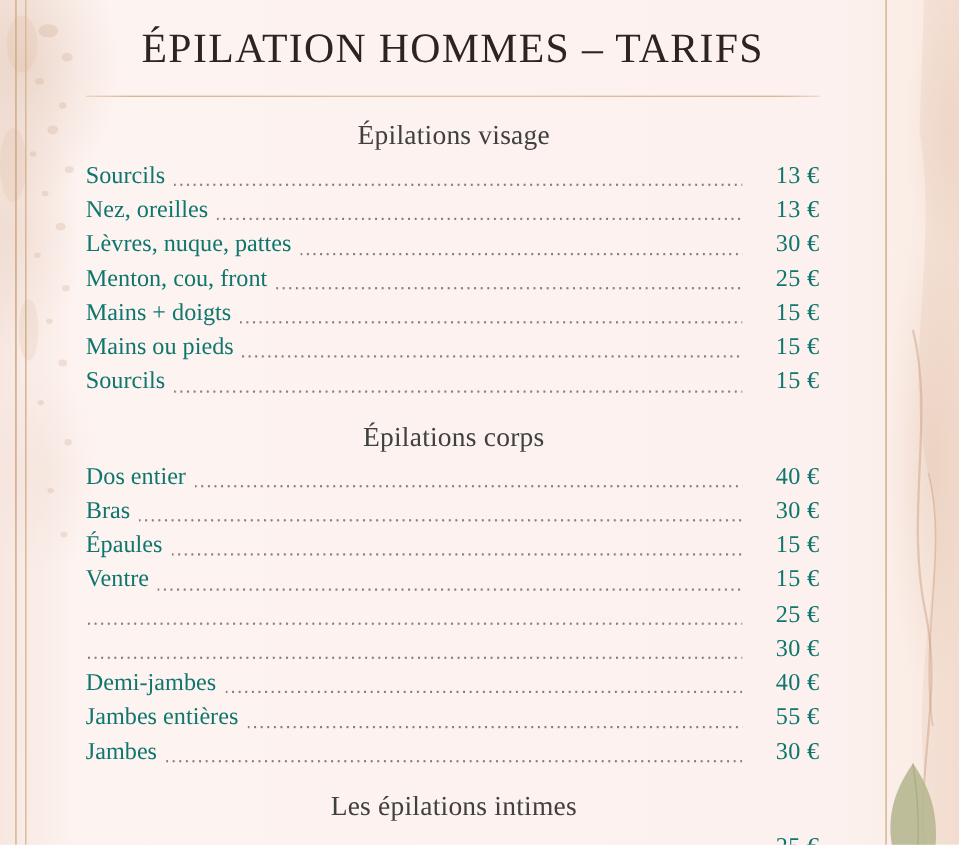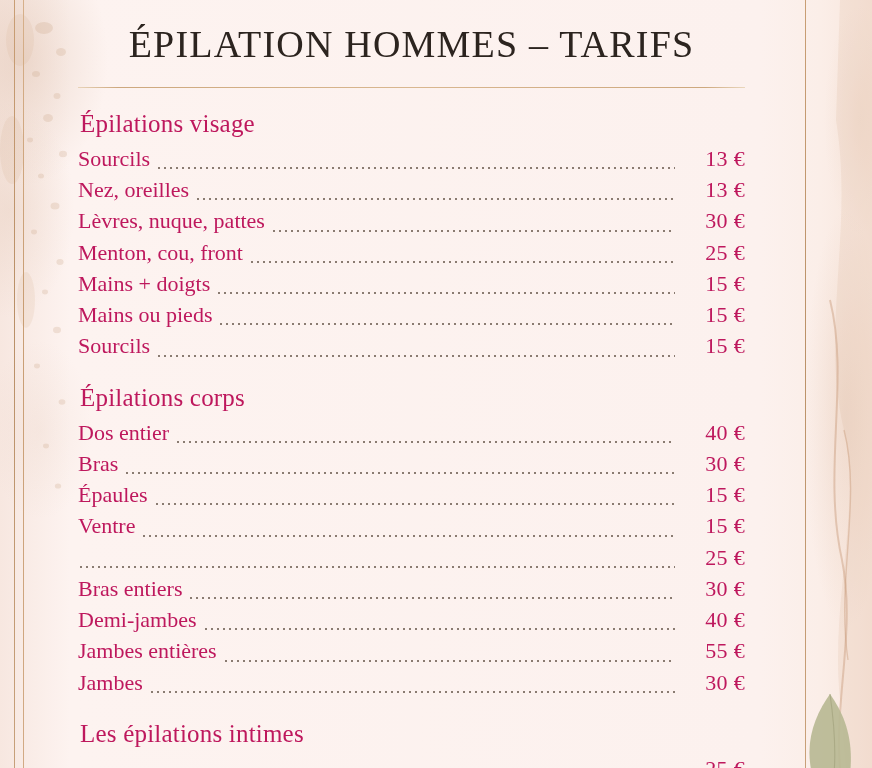--- a/index.html
+++ b/index.html
@@ -78,33 +78,34 @@
     background: linear-gradient(90deg, #e8d3b8 0%, #cda87e 6%, #d9b790 50%, #cda87e 94%, #ead7bd 100%);
   }
 
   .section {
     margin-top: 22px;
   }
   .section:first-of-type { margin-top: 25px; }
 
   .section-title {
     font-size: 25px;
-    color: #be185d;
+    color: #404040;
     margin: 0 0 5px 2px;
     font-weight: 400;
     letter-spacing: .2px;
+    text-align: center;
   }
 
   .rows { }
 
   .row {
     display: flex;
     align-items: center;
     font-size: 22px;
-    color: #be185d;
+    color: #0f766e;
     line-height: 1.42;
   }
   .row .label {
     white-space: nowrap;
     padding-right: 6px;
   }
   .row .leader {
     flex: 1 1 auto;
     position: relative;
     height: 1em;
@@ -250,21 +251,20 @@
       <div class="row">
         <span class="label">Ventre</span>
         <span class="leader"></span>
         <span class="price">15 €</span>
       </div>
       <div class="row">
         <span class="leader"></span>
         <span class="price">25 €</span>
       </div>
       <div class="row">
-        <span class="label">Bras entiers</span>
         <span class="leader"></span>
         <span class="price">30 €</span>
       </div>
       <div class="row">
         <span class="label">Demi-jambes</span>
         <span class="leader"></span>
         <span class="price">40 €</span>
       </div>
       <div class="row">
         <span class="label">Jambes entières</span>

